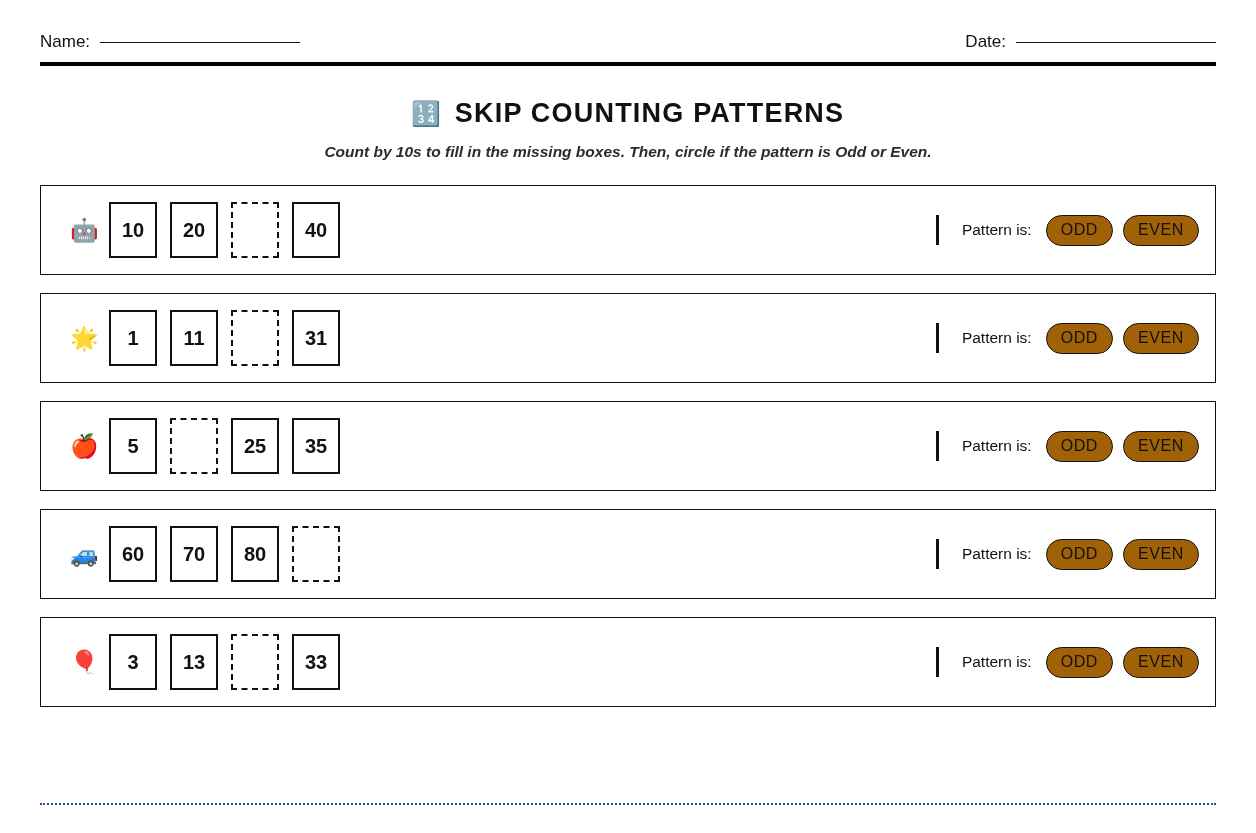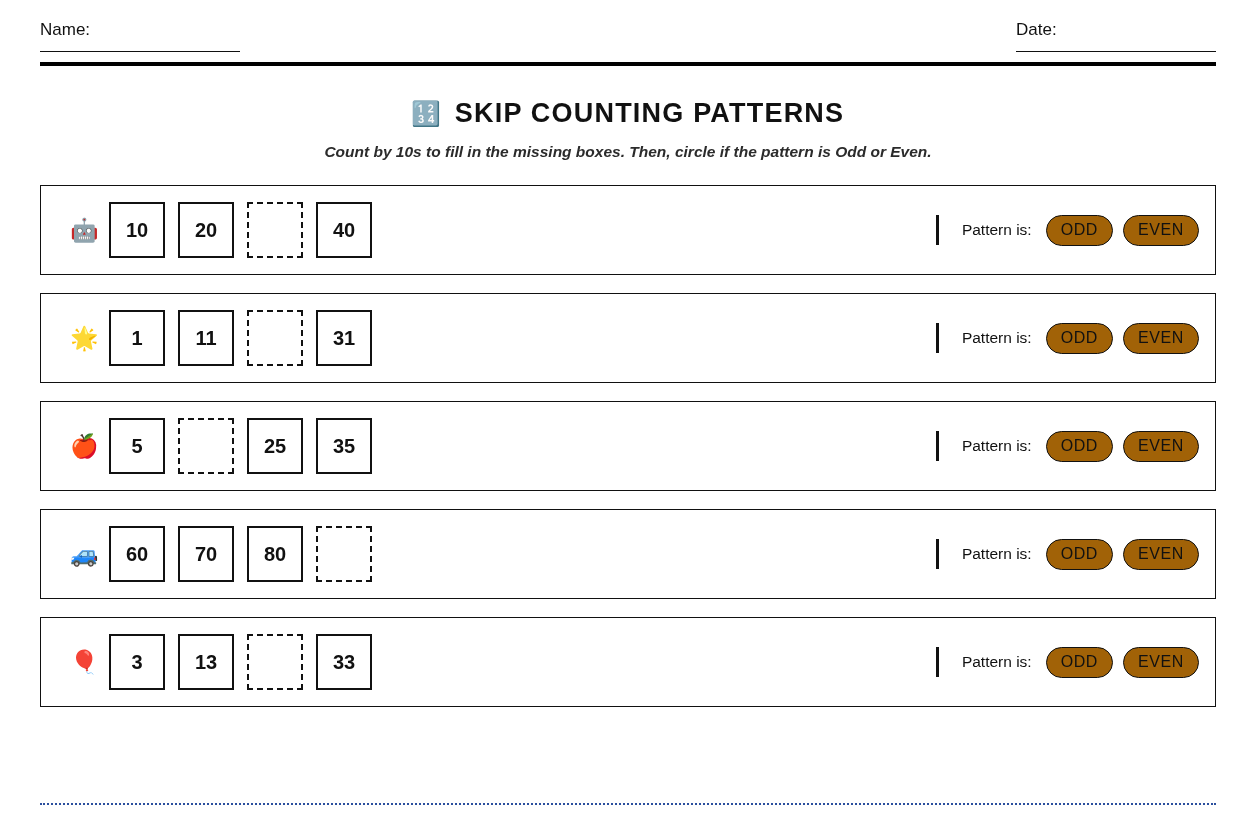--- a/index.html
+++ b/index.html
@@ -28,23 +28,22 @@
   .id-row {
     display: flex;
     align-items: flex-end;
     justify-content: space-between;
     height: 52px;
     padding-top: 32px;
     box-sizing: border-box;
   }
   .id-field {
     display: flex;
-    align-items: flex-start;
+    align-items: center;
     gap: 10px;
-    flex-direction: column;
   }
   .id-label {
     font-size: 17px;
     color: #111111;
     white-space: nowrap;
   }
   .id-line {
     display: block;
     border-bottom: 1.6px solid #111111;
     height: 1px;
@@ -106,21 +105,21 @@
     font-size: 23px;
     line-height: 1;
     text-align: center;
   }
   .boxes {
     display: flex;
     align-items: center;
     gap: 13px;
   }
   .num-box {
-    width: 56px;
+    width: 48px;
     height: 56px;
     box-sizing: border-box;
     border: 2.6px solid #111111;
     background: #ffffff;
     display: flex;
     align-items: center;
     justify-content: center;
     font-size: 20px;
     font-weight: 700;
     color: #111111;

